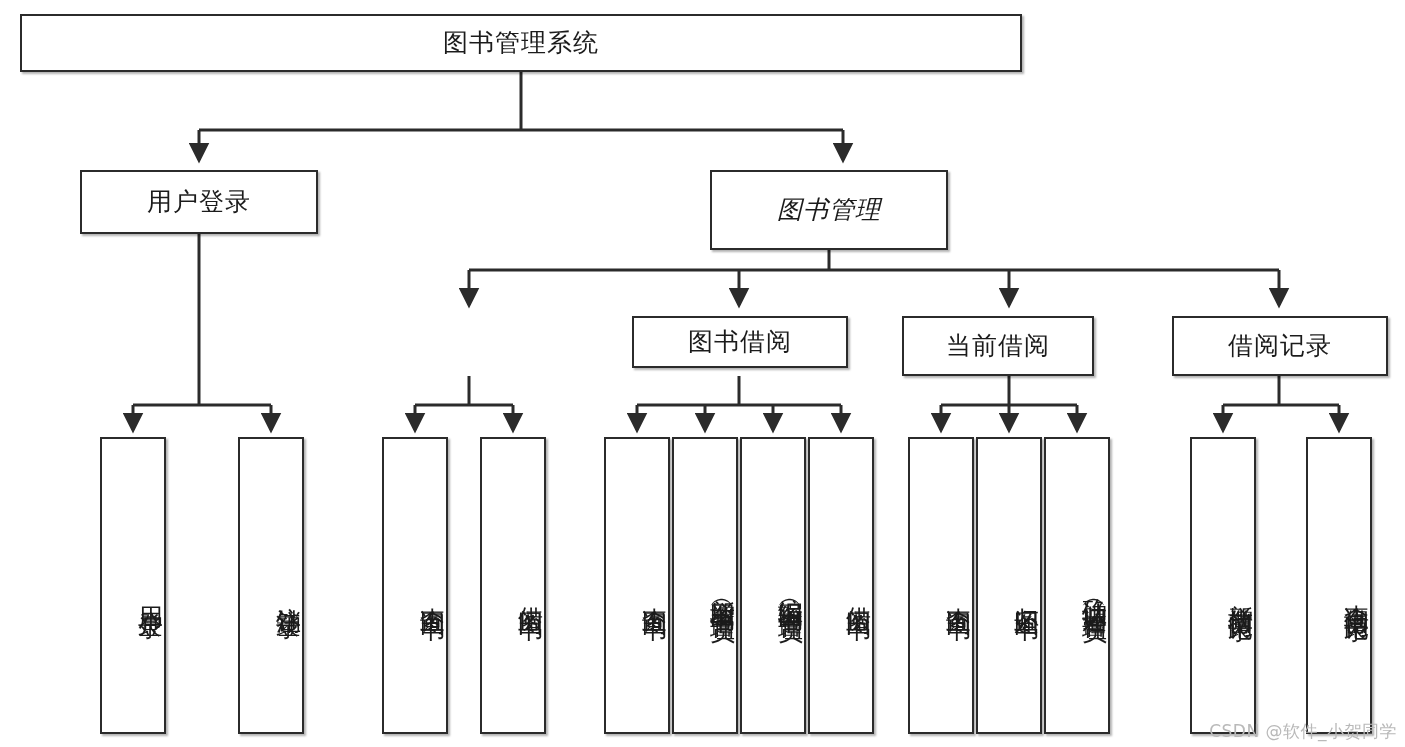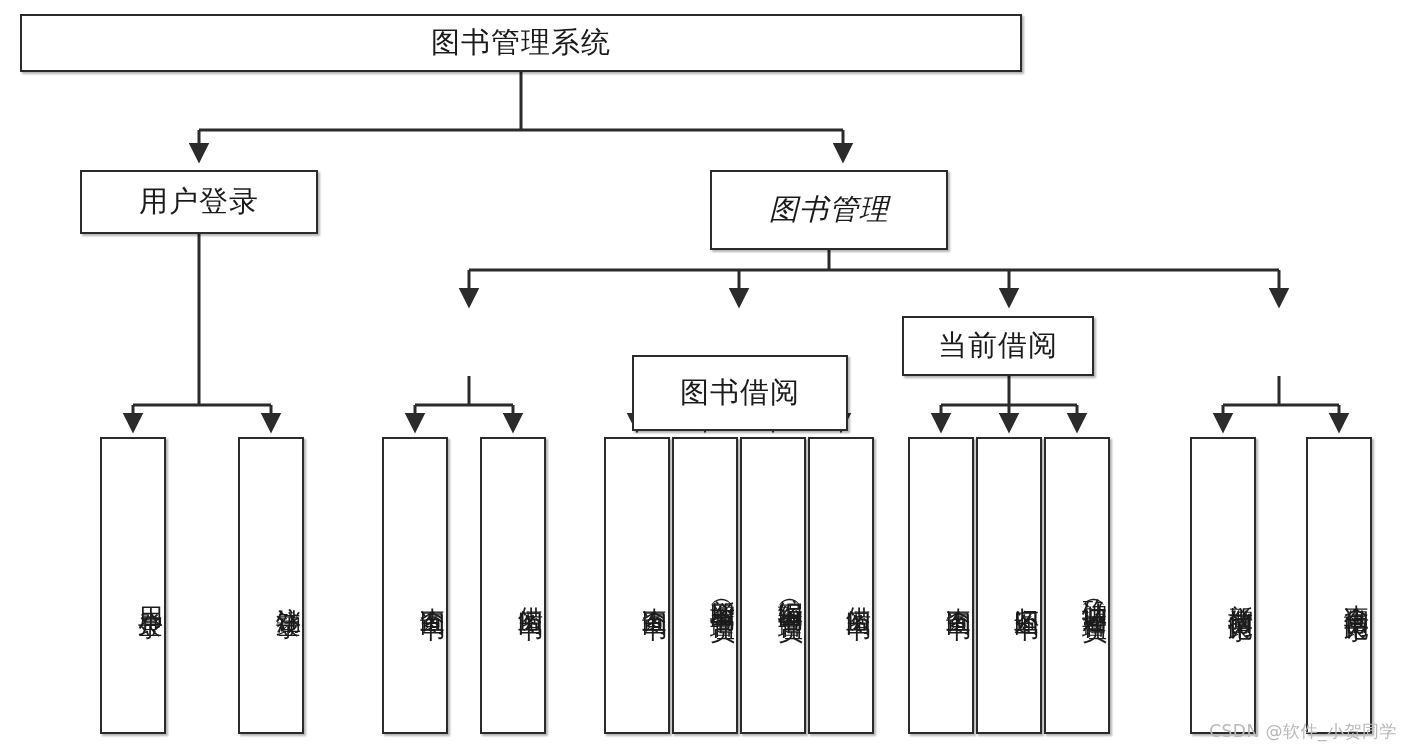--- a/index.html
+++ b/index.html
@@ -32,21 +32,21 @@
     background: #ffffff;
     border: 2px solid #2b2b2b;
     box-shadow: 2px 2px 2px rgba(0,0,0,0.30);
     display: flex;
     align-items: center;
     justify-content: center;
     color: #1b1b1b;
     z-index: 2;
   }
   .node-h {
-    font-size: 29px;
+    font-size: 25px;
     line-height: 1.1;
     letter-spacing: 1px;
     white-space: nowrap;
   }
   .node-v {
     writing-mode: vertical-rl;
     text-orientation: upright;
     align-items: flex-start;
     justify-content: center;
     padding-top: 14px;
@@ -128,25 +128,28 @@
     <span>图书管理系统</span>
   </div>
 
   <div class="node node-h" style="left:80px; top:170px; width:238px; height:64px;">
     <span>用户登录</span>
   </div>
   <div class="node node-h" style="left:710px; top:170px; width:238px; height:80px;font-style:italic;">
     <span>图书管理</span>
   </div>
 
-  <div class="node node-h" style="left:632px; top:316px; width:216px; height:76px;margin-top:39px;">
+  <div class="node node-h" style="left:632px; top:316px; width:216px; height:52px;">
     <span>图书借阅</span>
   </div>
   <div class="node node-h" style="left:902px; top:316px; width:192px; height:60px;">
     <span>当前借阅</span>
+  </div>
+  <div class="node node-h" style="left:1172px; top:316px; width:216px; height:60px;">
+    <span>借阅记录</span>
   </div>
 
   <div class="node node-v" style="left:100px; top:437px; width:66px; height:297px;">
     <span>用户登录</span>
   </div>
   <div class="node node-v" style="left:238px; top:437px; width:66px; height:297px;">
     <span>注销登录</span>
   </div>
 
   <div class="node node-v" style="left:382px; top:437px; width:66px; height:297px;">

